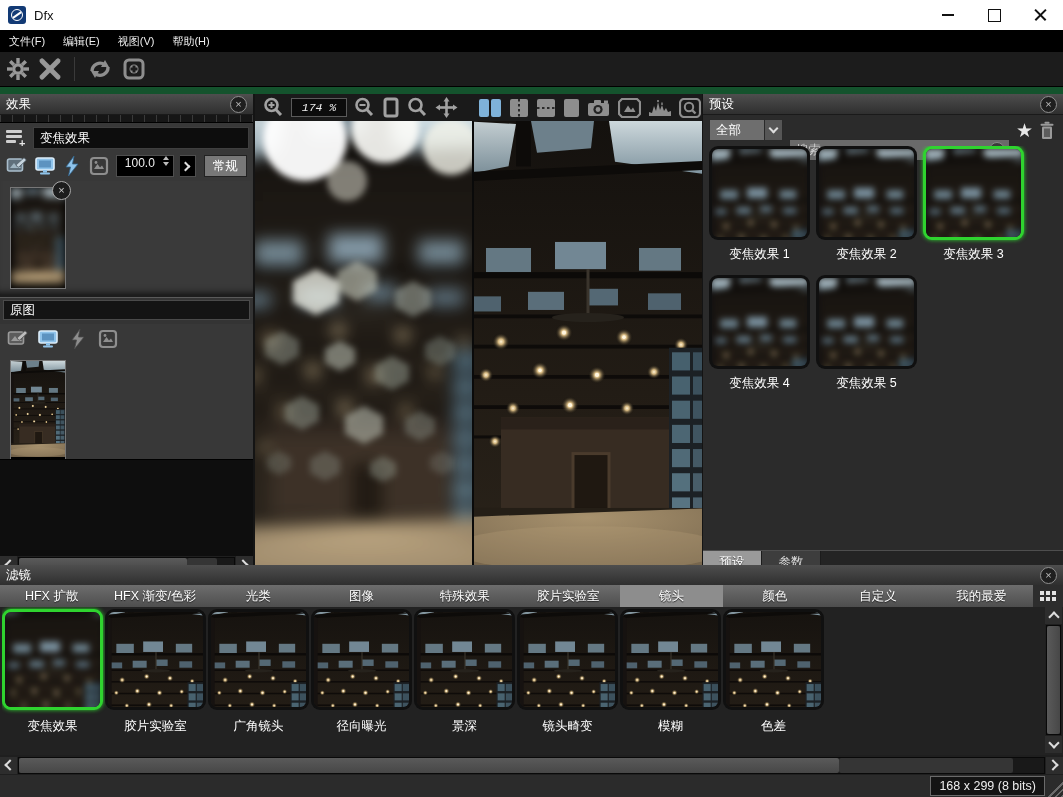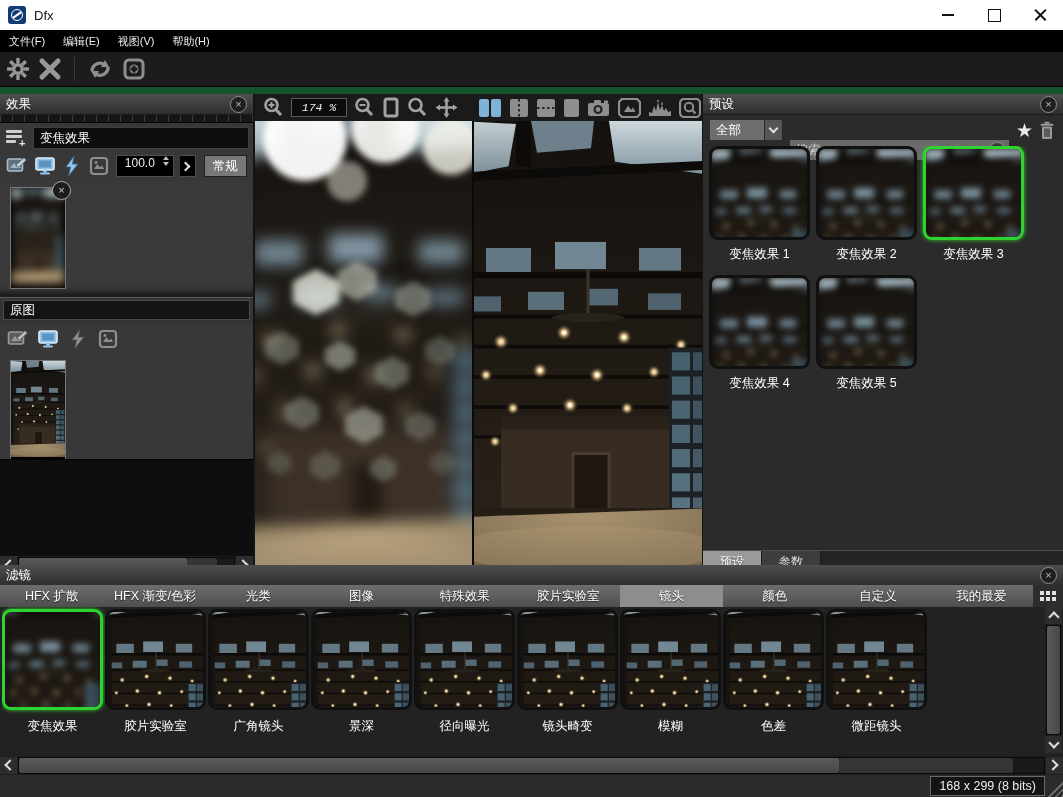--- a/index.html
+++ b/index.html
@@ -727,29 +727,29 @@
             </svg>
           </div>
           <div class="f-label">广角镜头</div>
         </div>
         <div class="filter-card">
           <div class="f-thumb">
             <svg width="98" height="175" viewBox="0 30 168 299">
               <use href="#wh" width="168" height="299"></use>
             </svg>
           </div>
-          <div class="f-label">景深</div>
+          <div class="f-label">径向曝光</div>
         </div>
         <div class="filter-card">
           <div class="f-thumb">
             <svg width="98" height="175" viewBox="0 30 168 299">
               <use href="#wh" width="168" height="299"></use>
             </svg>
           </div>
-          <div class="f-label">径向曝光</div>
+          <div class="f-label">景深</div>
         </div>
         <div class="filter-card">
           <div class="f-thumb">
             <svg width="98" height="175" viewBox="0 30 168 299">
               <use href="#wh" width="168" height="299"></use>
             </svg>
           </div>
           <div class="f-label">镜头畸变</div>
         </div>
         <div class="filter-card">
@@ -760,28 +760,20 @@
           </div>
           <div class="f-label">模糊</div>
         </div>
         <div class="filter-card">
           <div class="f-thumb">
             <svg width="98" height="175" viewBox="0 30 168 299">
               <use href="#wh" width="168" height="299"></use>
             </svg>
           </div>
           <div class="f-label">色差</div>
-        </div>
-        <div class="filter-card">
-          <div class="f-thumb">
-            <svg width="98" height="175" viewBox="0 30 168 299">
-              <use href="#wh" width="168" height="299"></use>
-            </svg>
-          </div>
-          <div class="f-label">微距镜头</div>
         </div>
       </div>
     <div class="vscroll">
       <div class="scroll-btn">
           <span class="chev up"></span>
         </div>
       <div class="vtrack">
         <div class="vthumb" style="top:0;height:100%;"></div>
       </div>
       <div class="scroll-btn">

